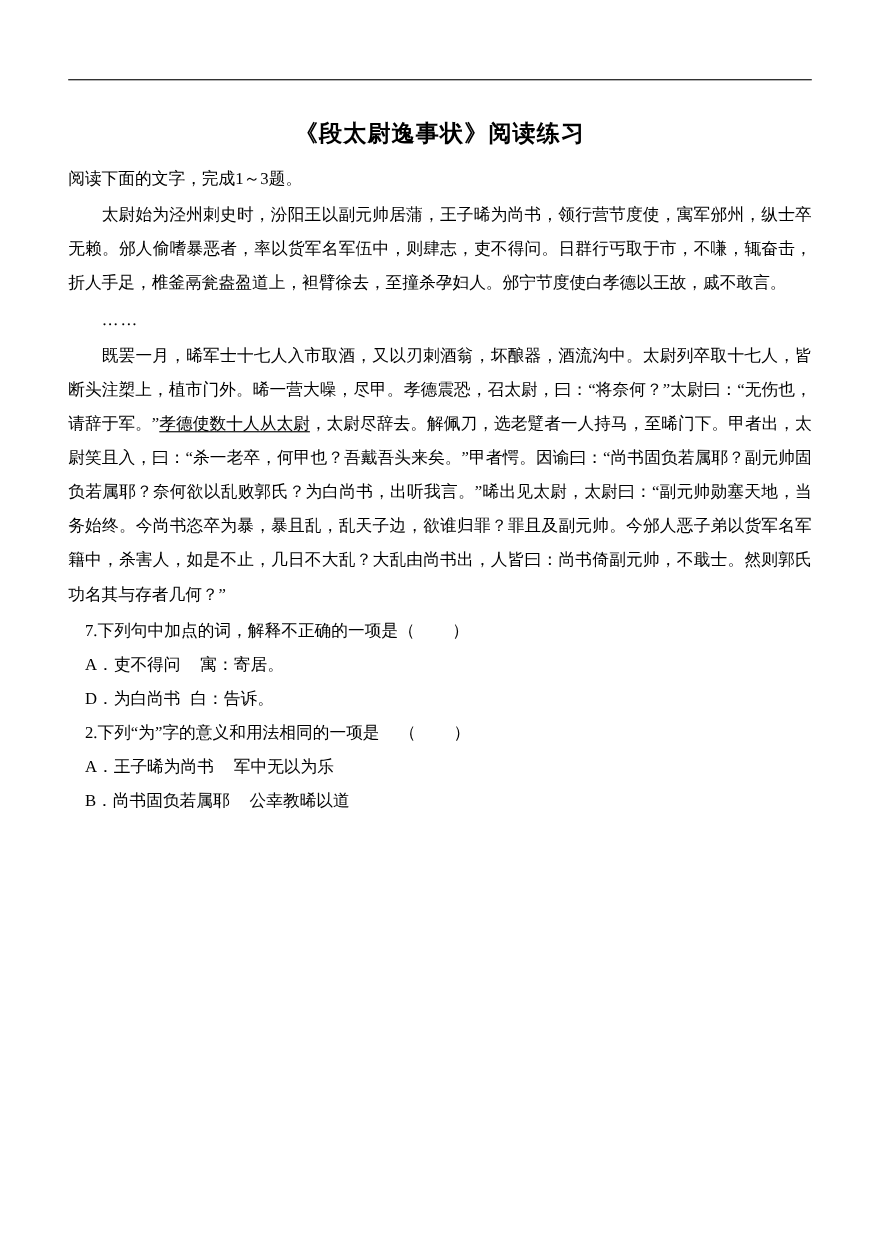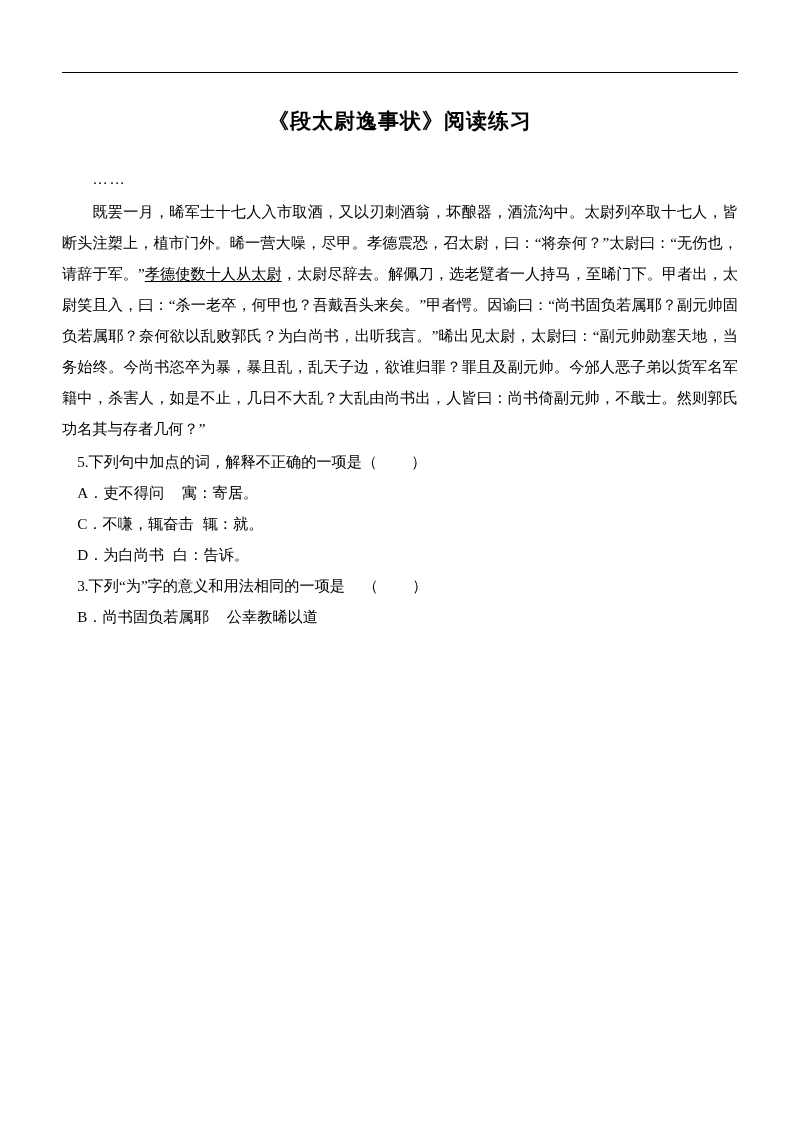--- a/index.html
+++ b/index.html
@@ -27,21 +27,21 @@
     border-top: 1px solid #000;
     width: 100%;
     height: 0;
   }
   .doc-title {
     text-align: center;
     font-size: 21px;
     font-weight: bold;
     letter-spacing: 1px;
     margin-top: 34px;
-    margin-bottom: 28px;
+    margin-bottom: 12px;
     font-family: "Liberation Sans", "DejaVu Sans", sans-serif;
   }
   .para {
     font-size: 15.2px;
     line-height: 31px;
     text-align: justify;
     text-justify: inter-ideograph;
     margin: 0 0 2px 0;
   }
   .indent-0 { text-indent: 0; }
@@ -78,35 +78,37 @@
 </head>
 <body>
 
 <div class="page">
 
   <div class="top-rule"></div>
 
   <div class="doc-title">《段太尉逸事状》阅读练习</div>
 
 
+  <p class="para indent-0">阅读下面的文字，完成1～3题。</p>
 
+  <p class="para indent-2">太尉始为泾州刺史时，汾阳王以副元帅居蒲，王子晞为尚书，领行营节度使，寓军邠州，纵士卒无赖。邠人偷嗜暴恶者，率以货军名军伍中，则肆志，吏不得问。日群行丐取于市，不嗛，辄奋击，折人手足，椎釜鬲瓮盎盈道上，袒臂徐去，至撞杀孕妇人。邠宁节度使白孝德以王故，戚不敢言。</p>
 
   <p class="para indent-2 dots">……</p>
 
   <p class="para indent-2"><span>既罢一月，晞军士十七人入市取酒，又以刃刺酒翁，坏酿器，酒流沟中。太尉列卒取十七人，皆断头注槊上，植市门外。晞一营大噪，尽甲。孝德震恐，召太尉，曰：“将奈何？”太尉曰：“无伤也，请辞于军。”</span><u class="ul">孝德使数十人从太尉</u><span>，太尉尽辞去。解佩刀，选老躄者一人持马，至晞门下。甲者出，太尉笑且入，曰：“杀一老卒，何甲也？吾戴吾头来矣。”甲者愕。因谕曰：“尚书固负若属耶？副元帅固负若属耶？奈何欲以乱败郭氏？为白尚书，出听我言。”晞出见太尉，太尉曰：“副元帅勋塞天地，当务始终。今尚书恣卒为暴，暴且乱，乱天子边，欲谁归罪？罪且及副元帅。今邠人恶子弟以货军名军籍中，杀害人，如是不止，几日不大乱？大乱由尚书出，人皆曰：尚书倚副元帅，不戢士。然则郭氏功名其与存者几何？”</span></p>
 
 
-  <p class="q-item"><span>5.下列句中加点的词，解释不正确的一项是（</span><span class="blank"></span><span>）</span></p>
+  <p class="q-item"><span>7.下列句中加点的词，解释不正确的一项是（</span><span class="blank"></span><span>）</span></p>
 
   <p class="q-item"><span>A．</span><span>吏不得问</span><span class="gap"></span><span>寓：寄居。</span></p>
 
 
-  <p class="q-item"><span>C．</span><span>不嗛，辄奋击</span><span class="gap-sm"></span><span>辄：就。</span></p>
 
   <p class="q-item"><span>D．</span><span>为白尚书</span><span class="gap-sm"></span><span>白：告诉。</span></p>
 
-  <p class="q-item"><span>3.下列“为”字的意义和用法相同的一项是</span><span class="gap"></span><span>（</span><span class="blank"></span><span>）</span></p>
+  <p class="q-item"><span>2.下列“为”字的意义和用法相同的一项是</span><span class="gap"></span><span>（</span><span class="blank"></span><span>）</span></p>
 
+  <p class="q-item"><span>A．</span><span>王子晞为尚书</span><span class="gap"></span><span>军中无以为乐</span></p>
 
   <p class="q-item"><span>B．</span><span>尚书固负若属耶</span><span class="gap"></span><span>公幸教晞以道</span></p>
 
   <div class="footer-space"></div>
 </div>
 
 </body></html>

